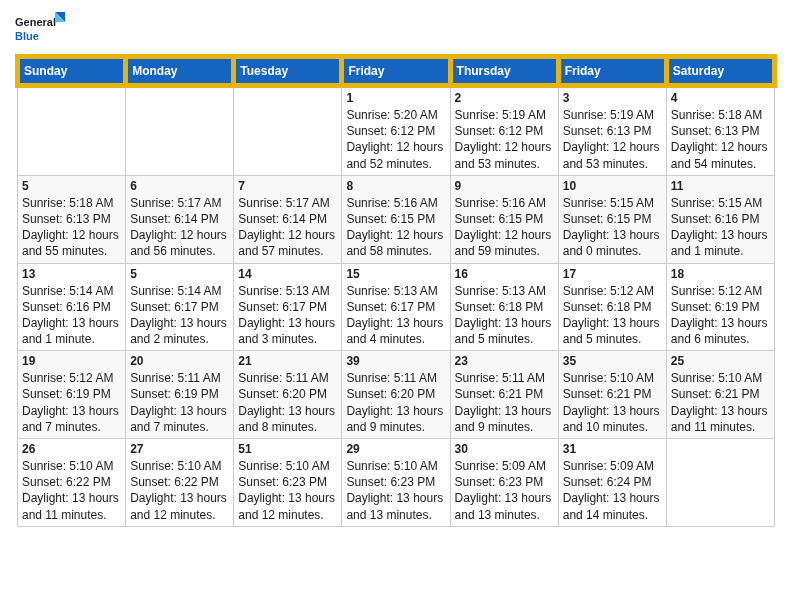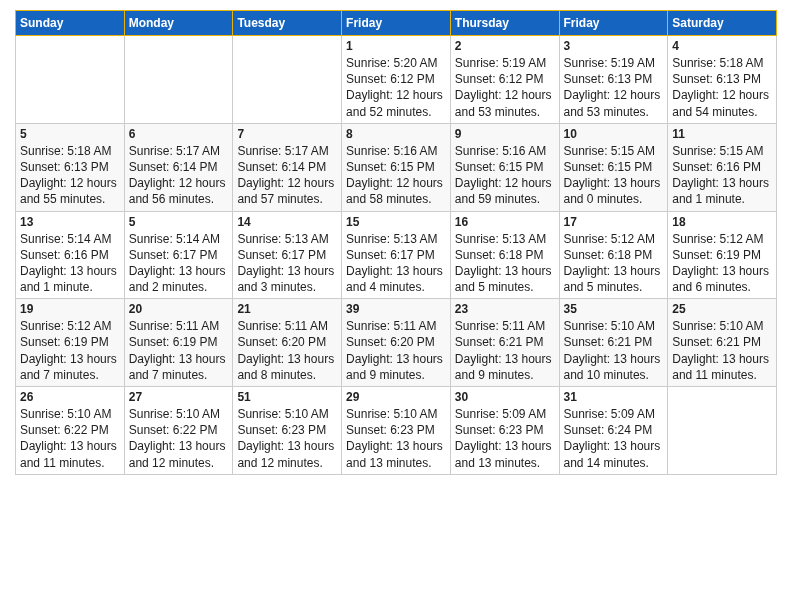--- a/index.html
+++ b/index.html
@@ -42,21 +42,21 @@
       border-collapse: collapse;
       table-layout: fixed;
     }
     .calendar th {
       background: #1565c0;
       color: #fff;
       font-size: 12px;
       font-weight: bold;
       padding: 5px 4px;
       text-align: left;
-      border: 1px solid #eab308;
+      border: 5px solid #eab308;
     }
     .calendar td {
       vertical-align: top;
       border: 1px solid #ccc;
       padding: 3px 4px;
       font-size: 9.5px;
       color: #222;
       height: 82px;
       background: #fff;
     }
@@ -74,20 +74,34 @@
       line-height: 1.35;
       color: #222;
     }
     .week-row:nth-child(odd) td { background: #fff; }
     .week-row:nth-child(even) td { background: #f8f8f8; }
   </style>
 </head>
 <body>
 
 <div class="container">
+  <div class="header-row">
+    <div class="logo">
+  <svg width="50" height="38" viewBox="0 0 50 38">
+    <text x="0" y="16" font-size="11" font-weight="bold" fill="#1a1a2e" font-family="Arial">General</text>
+    <text x="0" y="30" font-size="11" font-weight="bold" fill="#1565c0" font-family="Arial">Blue</text>
+    <polygon points="40,2 50,2 50,12" fill="#1565c0"></polygon>
+    <polygon points="40,2 50,12 40,12" fill="#4fc3f7"></polygon>
+  </svg>
+</div>
+    <div class="title-block">
+      <div class="month-title"></div>
+      <div class="location"></div>
+    </div>
+  </div>
 
   <table class="calendar">
     <thead>
       <tr>
       <th>Sunday</th>
           <th>Monday</th>
           <th>Tuesday</th>
           <th>Friday</th>
           <th>Thursday</th>
           <th>Friday</th>

